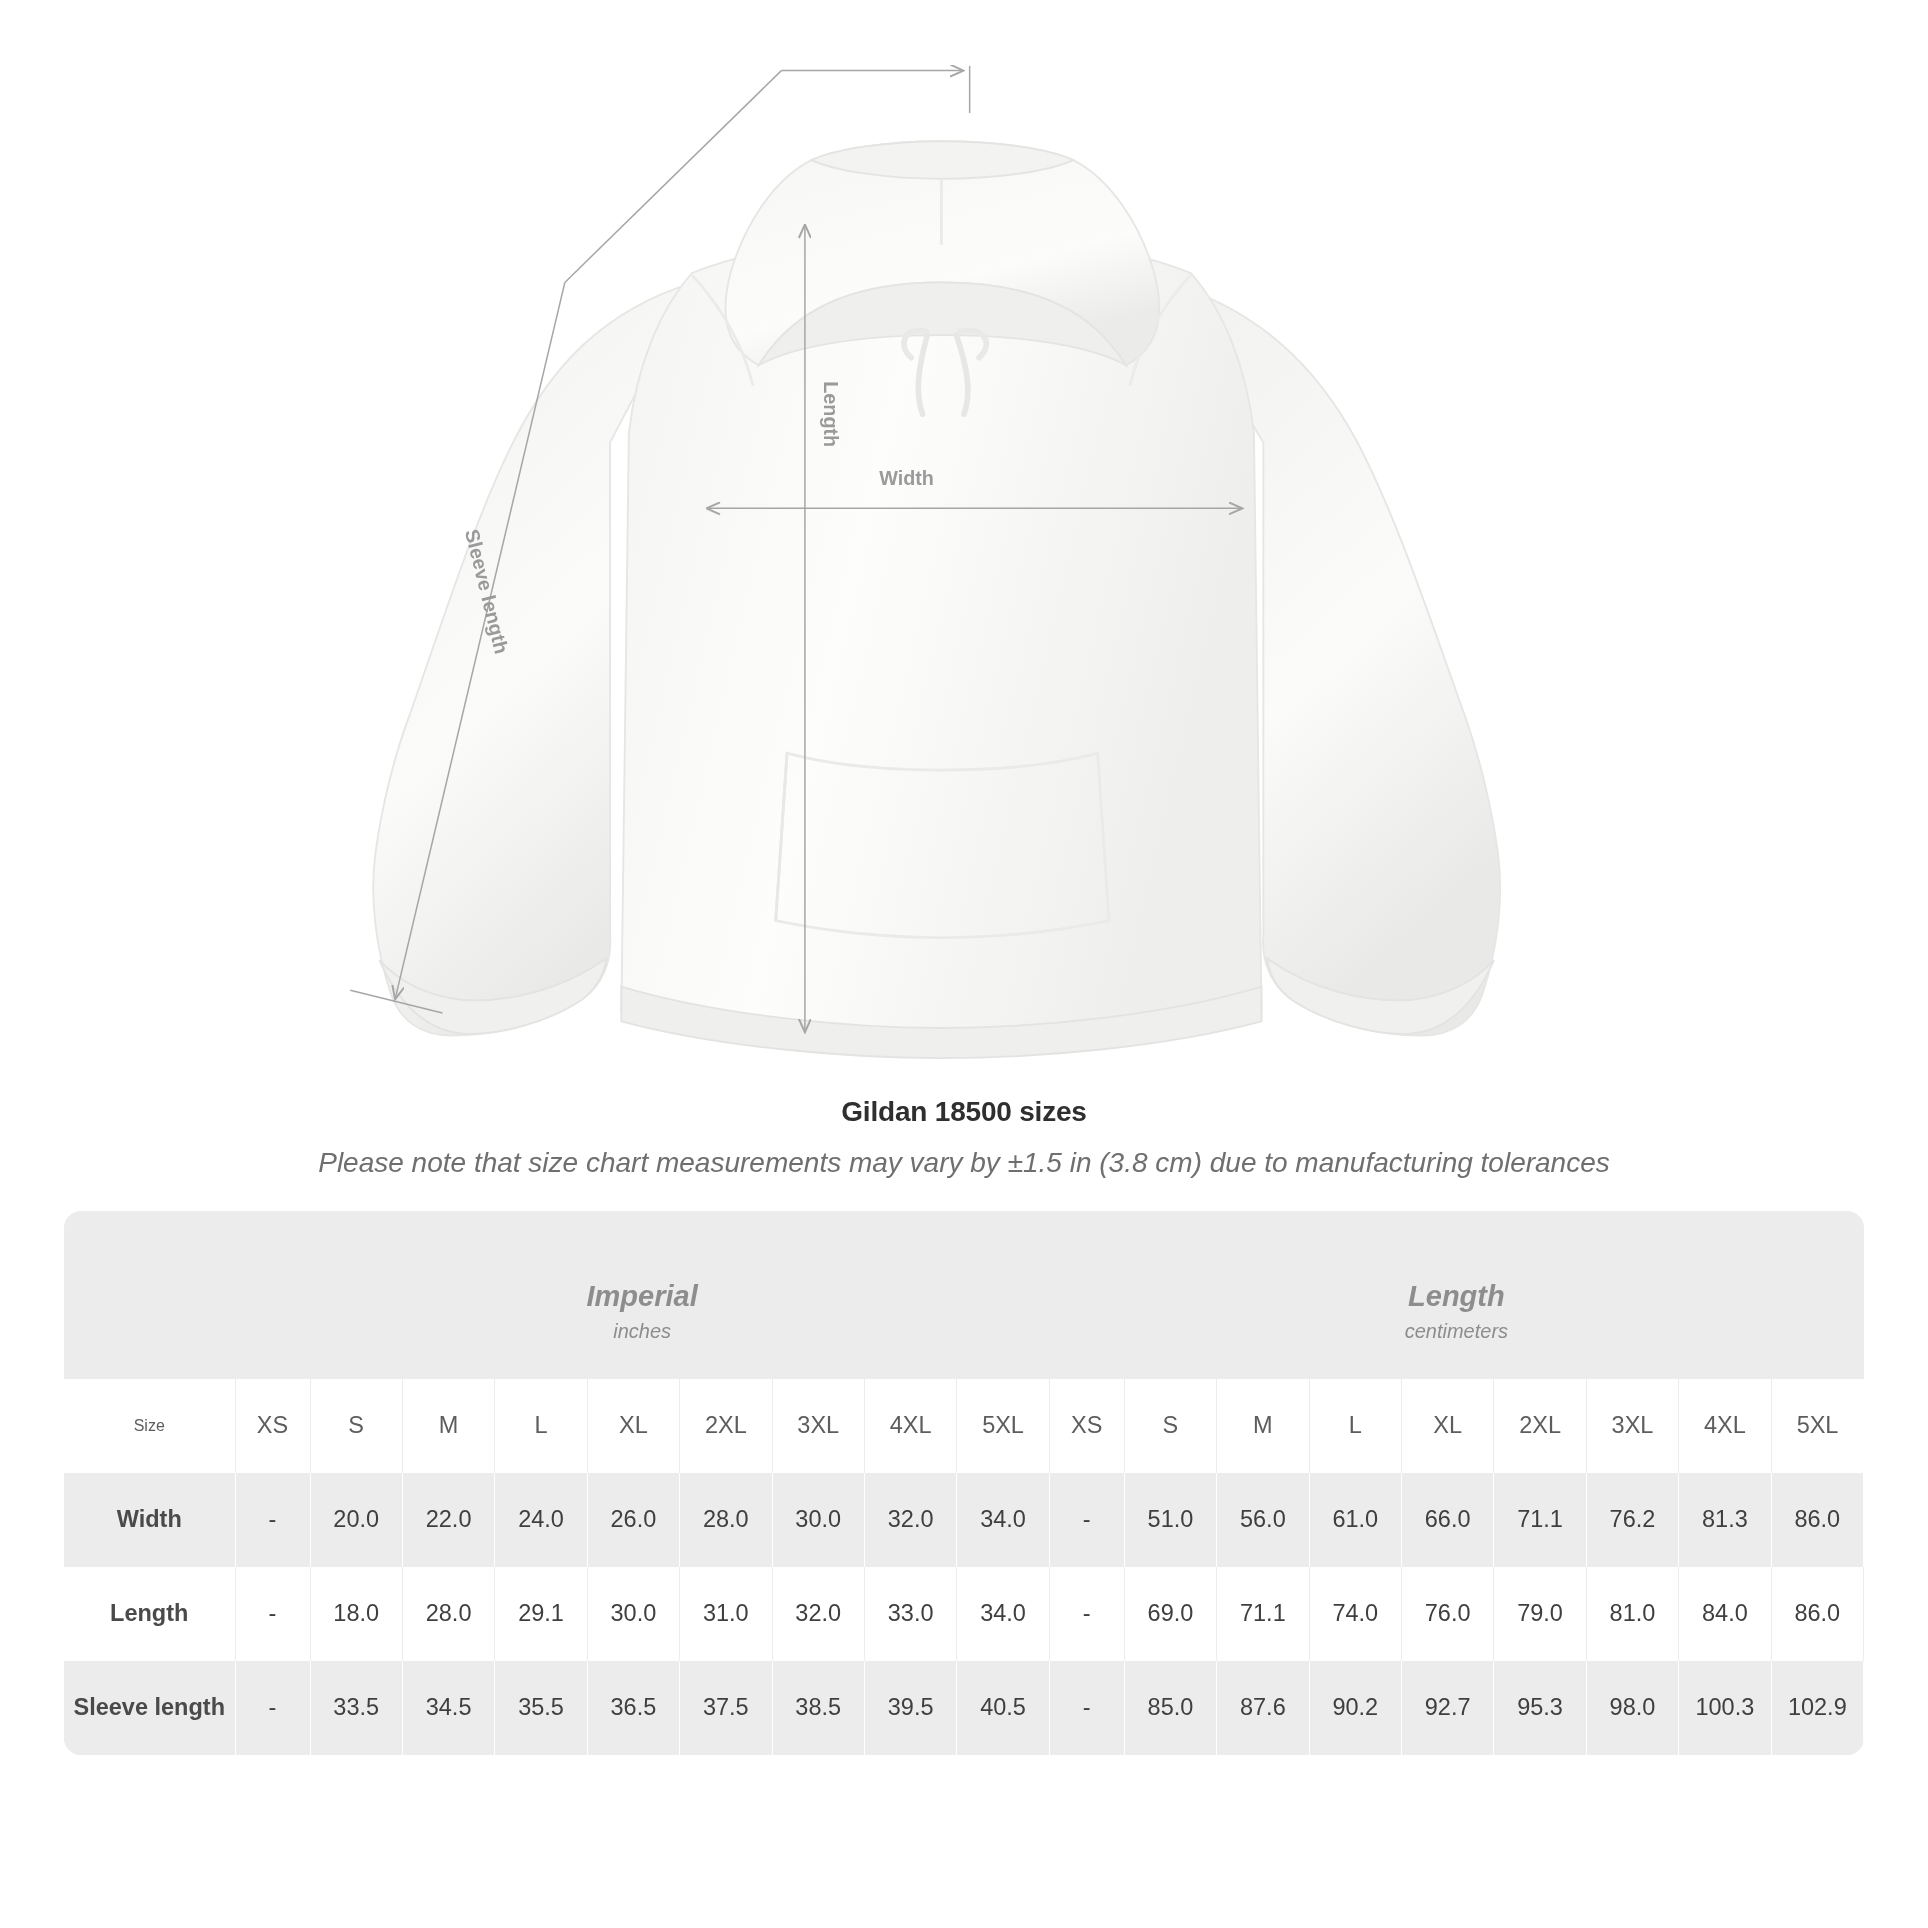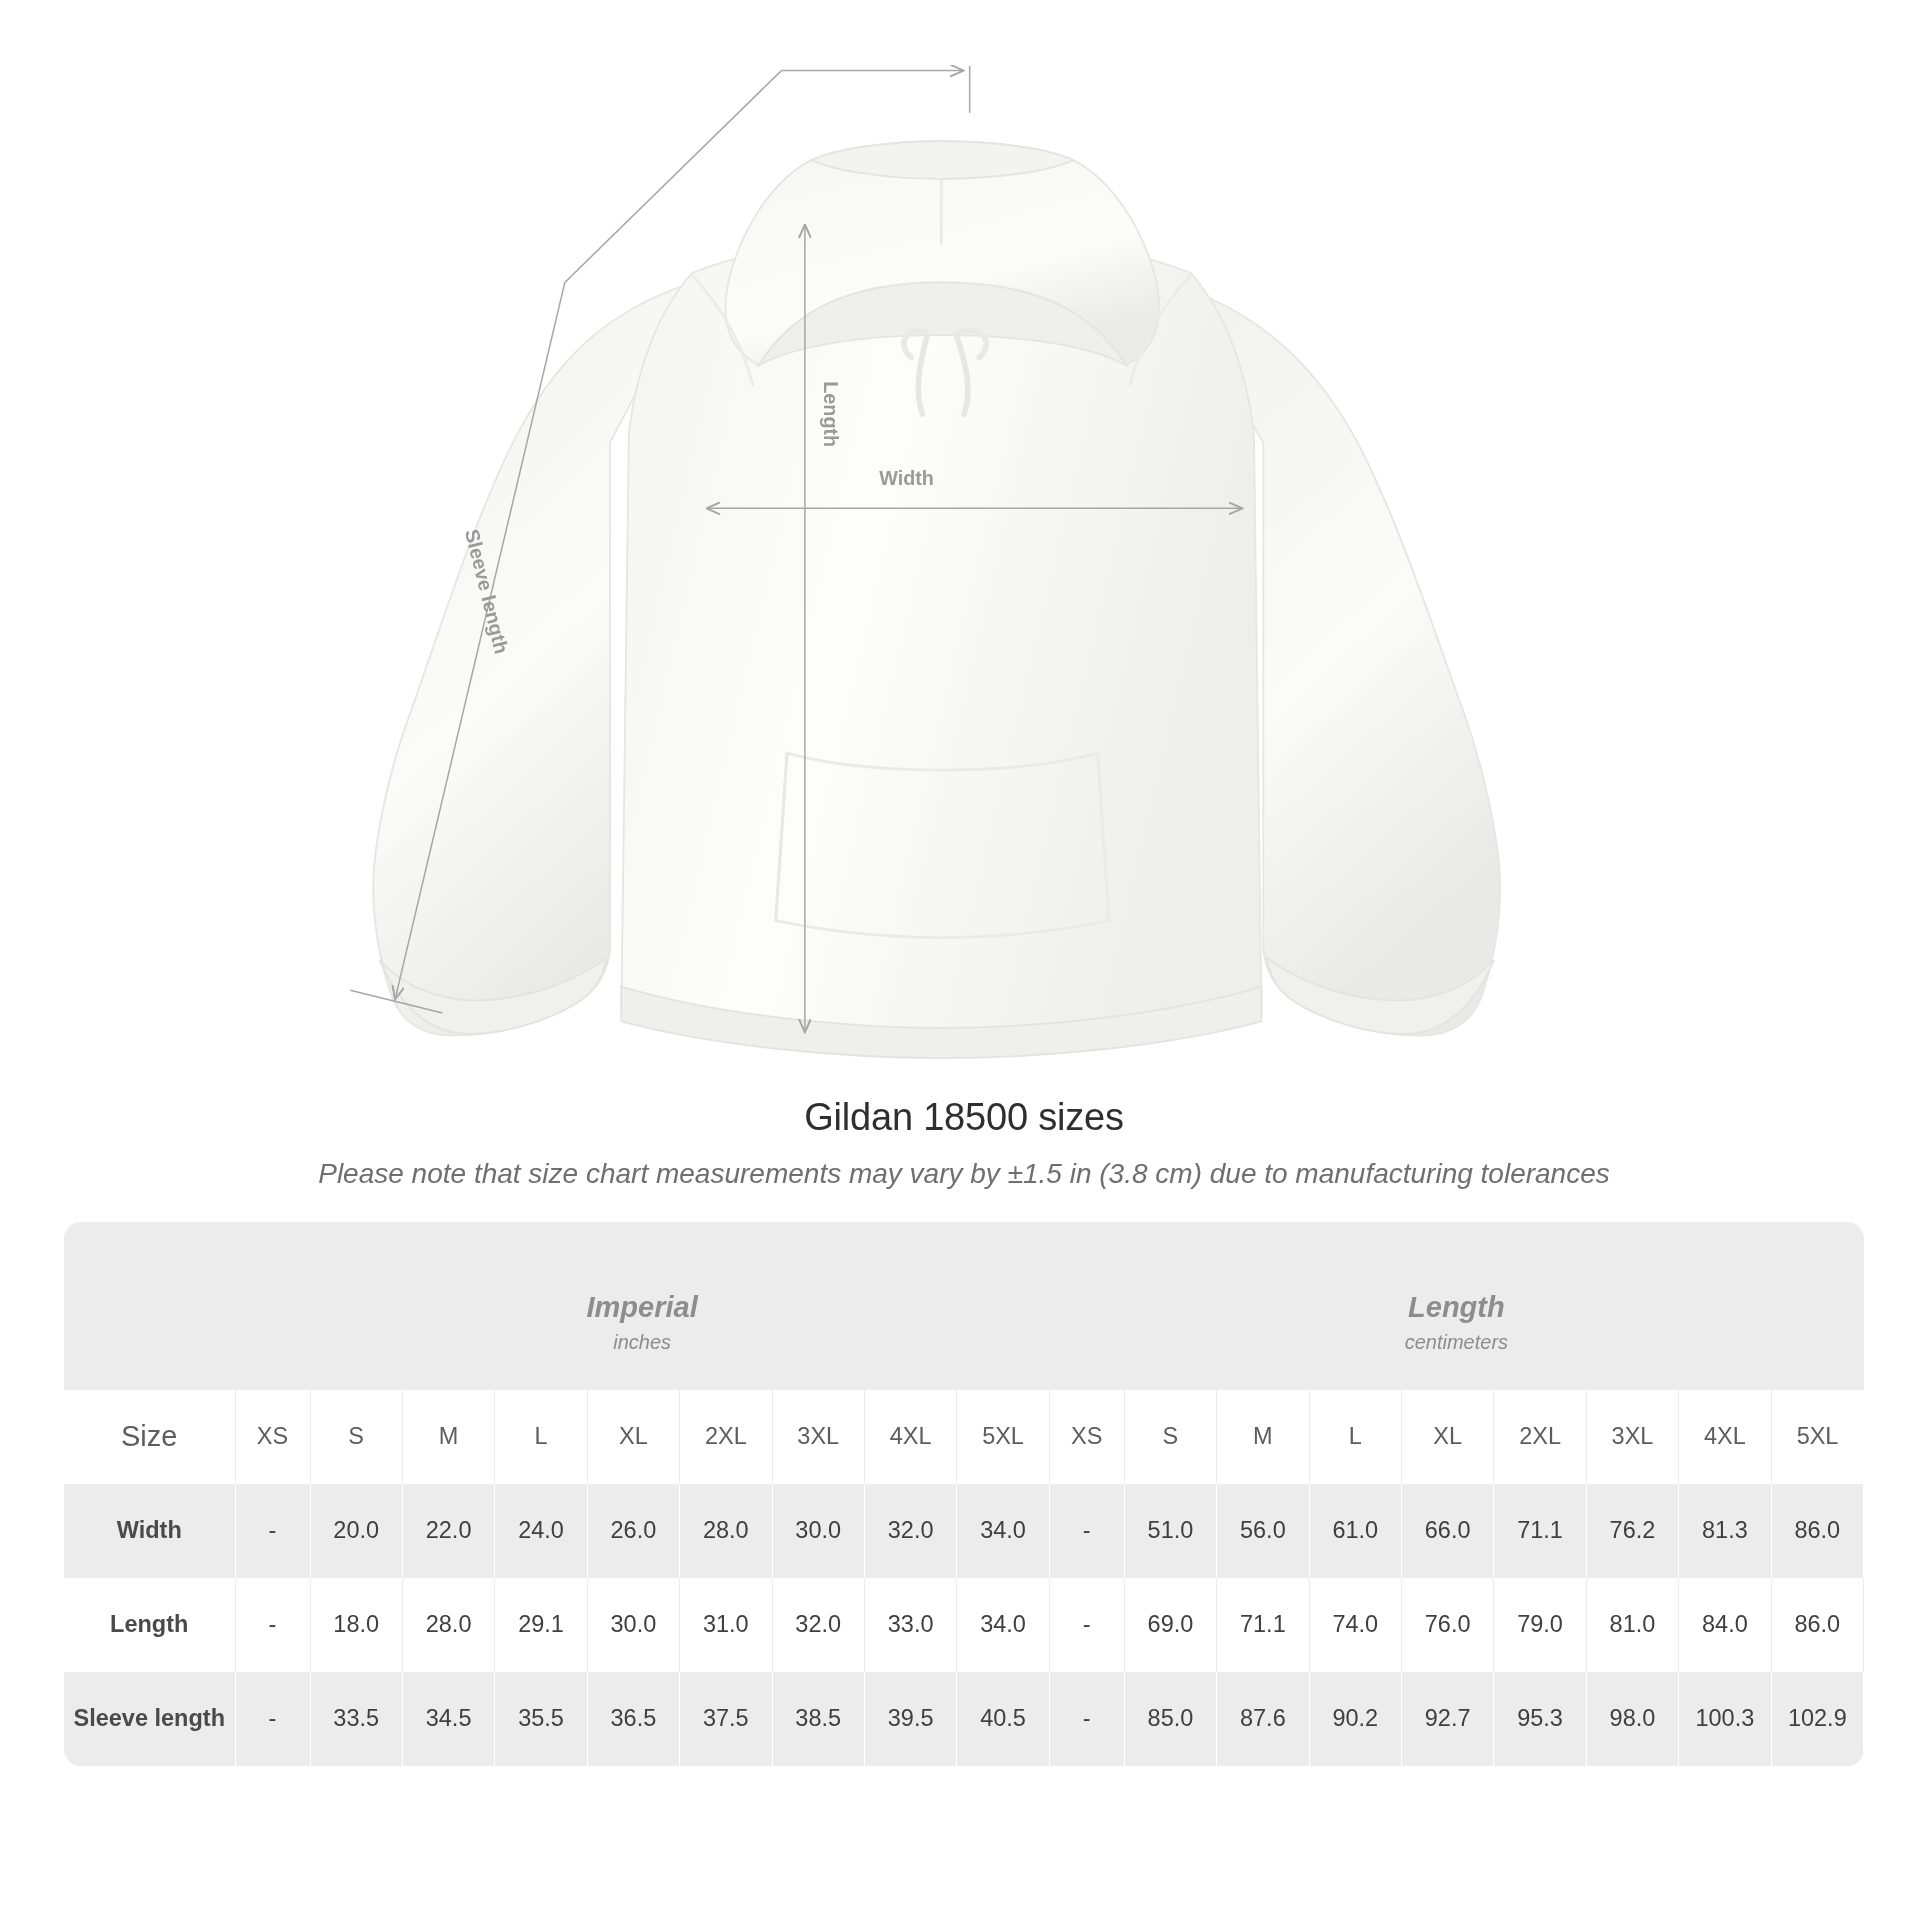--- a/index.html
+++ b/index.html
@@ -32,22 +32,22 @@
     left: 0;
     top: 0;
   }
 
   
   .title-block {
     text-align: center;
     margin-top: 3.8px;
   }
   .chart-title {
-    font-size: 38px;
-    font-weight: normal;
+    font-size: 28px;
+    font-weight: bold;
     color: #2f2f2f;
     letter-spacing: -0.2px;
   }
   .chart-note {
     margin-top: 19px;
     font-size: 28px;
     font-style: italic;
     color: #6f6f6f;
   }
 
@@ -94,21 +94,21 @@
     height: 92px;
     background: #ffffff;
     font-size: 23.5px;
     color: #5d5d5d;
     font-weight: bold;
     border-right: 0.9px solid #ececec;
   }
   .head-row td:last-child { border-right: none; }
   .head-row td.rowlabel {
     background: #ffffff;
-    font-size: 29px;
+    font-size: 16px;
   }
   
   .data-row td {
     height: 92px;
     font-size: 23.5px;
     color: #3f3f3f;
     border-right: 0.9px solid #ffffff;
   }
   .data-row td:last-child { border-right: none; }
   .data-row.alt td {

